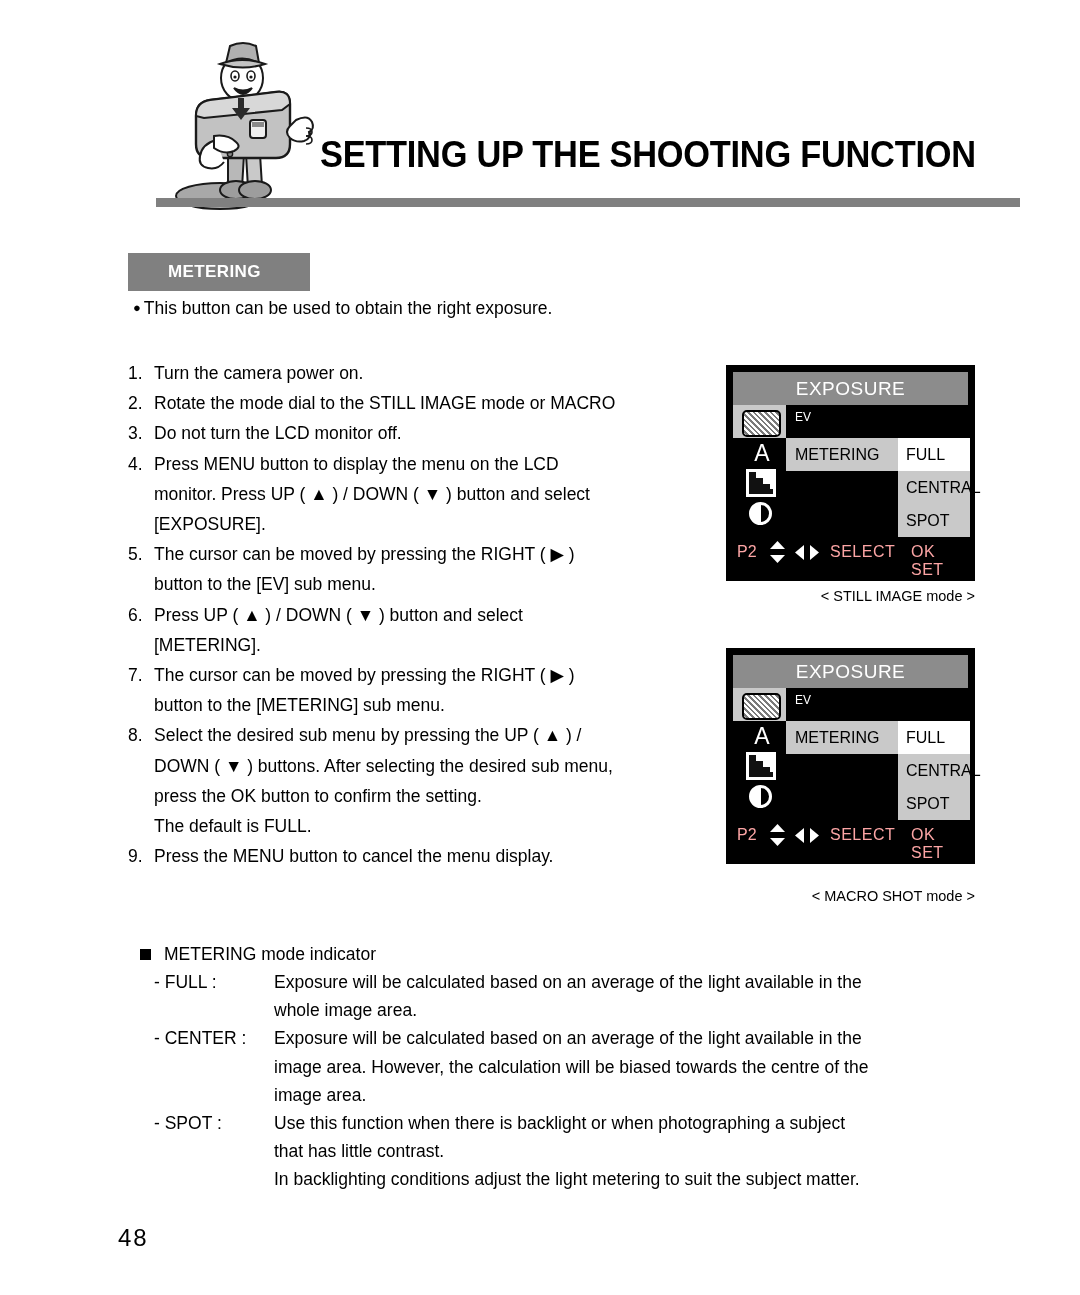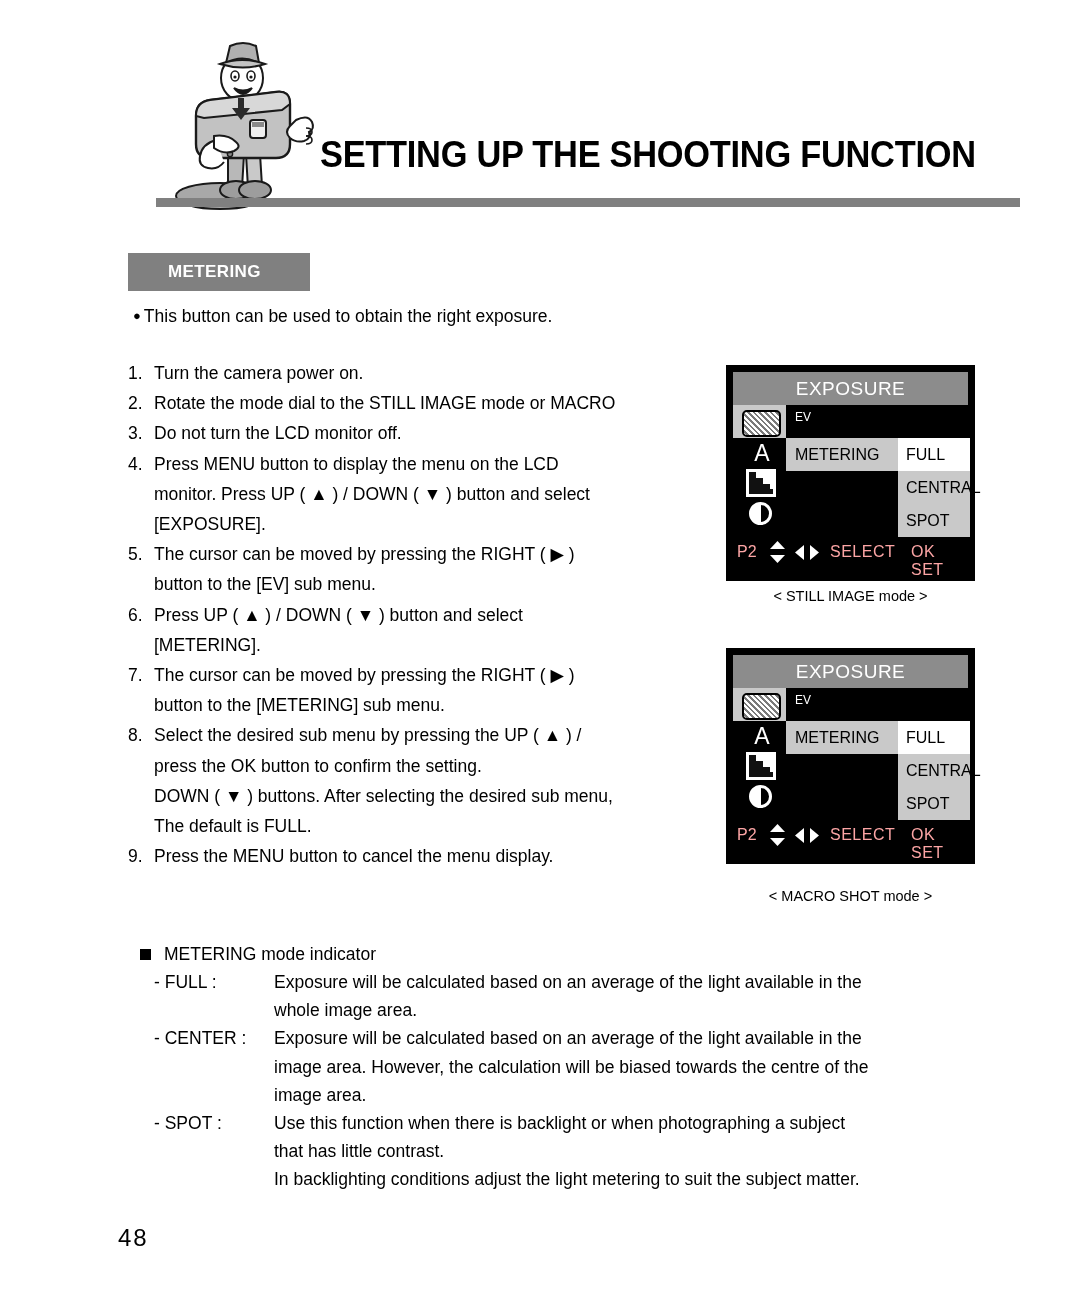--- a/index.html
+++ b/index.html
@@ -56,21 +56,21 @@
     position: absolute;
     left: 40px; top: 9px;
     color: #ffffff;
     font-size: 17px;
     font-weight: bold;
     letter-spacing: 0.4px;
   }
 
   .intro-line {
     position: absolute;
-    left: 133px; top: 306px;
+    left: 133px; top: 298px;
     font-size: 17.5px;
     white-space: nowrap;
   }
   .intro-line .bullet {
     font-size: 13px;
     vertical-align: 2px;
     margin-right: 3px;
   }
 
   
@@ -206,21 +206,21 @@
   }
   .lcd-status .p2 { position: absolute; left: 4px; top: 5px; }
   .lcd-status .ud { position: absolute; left: 36px; top: 3px; width: 17px; height: 22px; }
   .lcd-status .lr { position: absolute; left: 62px; top: 6px; width: 24px; height: 17px; }
   .lcd-status .sel { position: absolute; left: 97px; top: 5px; letter-spacing: 0.5px; }
   .lcd-status .ok  { position: absolute; left: 178px; top: 5px; letter-spacing: 0.5px; }
 
   .lcd-caption {
     position: absolute;
     width: 249px;
-    text-align: center;
+    text-align: right;
     font-size: 14.5px;
     white-space: nowrap;
   }
 
   
   .indicator-block {
     position: absolute;
     left: 140px; top: 940px;
     width: 860px;
   }
@@ -345,22 +345,22 @@
       <span class="cont">[METERING].</span>
     </div>
     <div class="step">
       <span class="num">7.</span>
       <span class="cont">The cursor can be moved by pressing the RIGHT ( ▶ )</span>
       <span class="cont">button to the [METERING] sub menu.</span>
     </div>
     <div class="step">
       <span class="num">8.</span>
       <span class="cont">Select the desired sub menu by pressing the UP ( ▲ ) /</span>
+      <span class="cont">DOWN ( ▼ ) buttons. After selecting the desired sub menu,</span>
       <span class="cont">press the OK button to confirm the setting.</span>
-      <span class="cont">DOWN ( ▼ ) buttons. After selecting the desired sub menu,</span>
       <span class="cont">The default is FULL.</span>
     </div>
     <div class="step">
       <span class="num">9.</span>
       <span class="cont">Press the MENU button to cancel the menu display.</span>
     </div>
   </div>
 
 <div class="lcd" id="lcd0" style="left:726px; top:365px;">
   <div class="lcd-inner">

